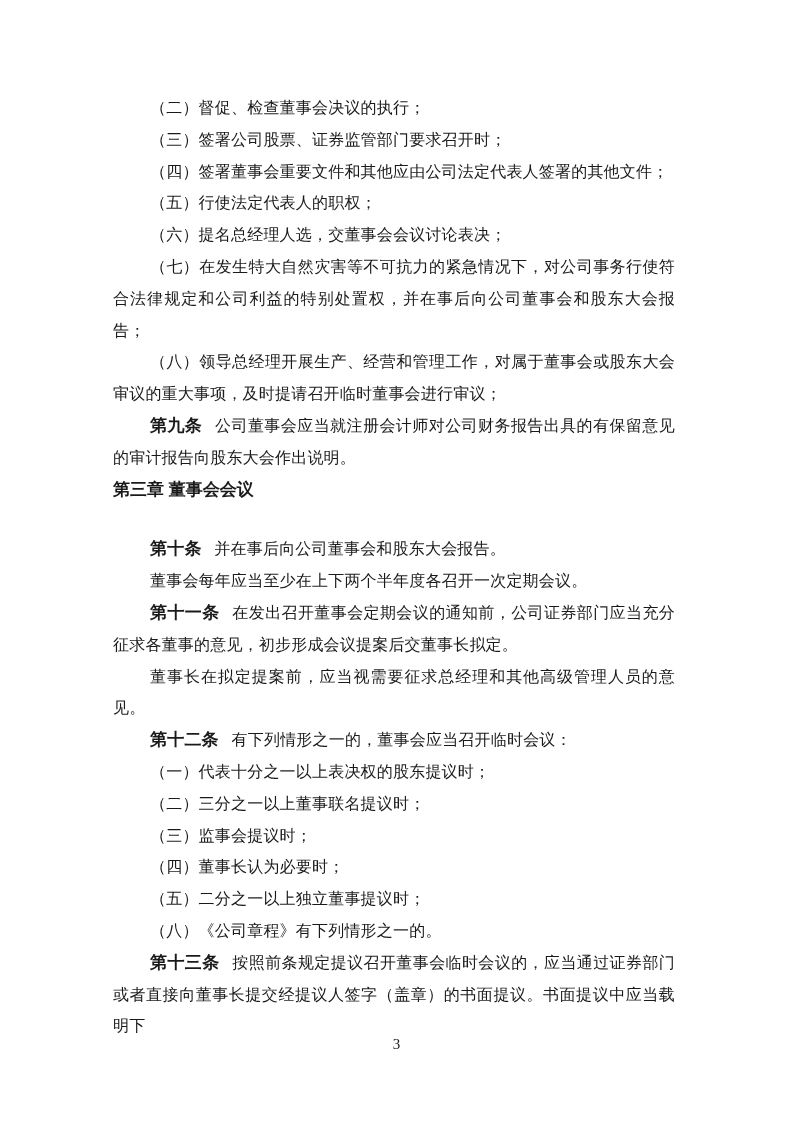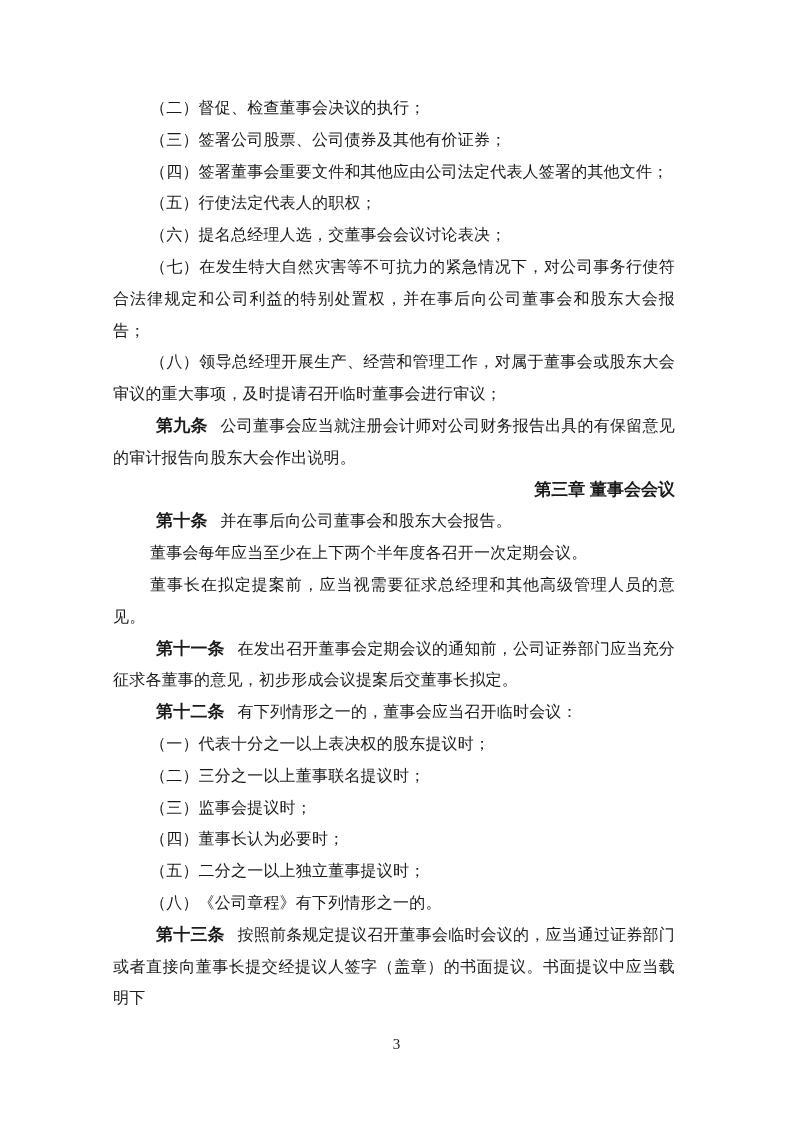--- a/index.html
+++ b/index.html
@@ -26,29 +26,28 @@
     line-height: 31.8px;
     text-align: justify;
     text-indent: 37px;
     letter-spacing: 0.2px;
   }
   .lead {
     font-family: "Liberation Sans", "DejaVu Sans", sans-serif;
     font-weight: 700;
     font-size: 17px;
     margin-right: 0.75em;
-    margin-left: 6px;
   }
   .chapter {
-    margin: 0 0 0 0;
+    margin: 0 0 28px 0;
     font-family: "Liberation Sans", "DejaVu Sans", sans-serif;
     font-weight: 700;
     font-size: 17px;
     line-height: 31.8px;
-    text-align: right;
+    text-align: left;
     text-indent: 0;
   }
   .pagenum {
     position: absolute;
     top: 1034px;
     left: 0;
     width: 100%;
     text-align: center;
     font-size: 15px;
     line-height: 20px;
@@ -58,21 +57,21 @@
 </head>
 <body>
 
 <div class="page">
   <main class="content">
 
     <div>
 
         <p class="para"><span>（二）督促、检查董事会决议的执行；</span></p>
 
-        <p class="para"><span>（三）签署公司股票、公司债券及其他有价证券；</span></p>
+        <p class="para"><span>（三）签署公司股票、证券监管部门要求召开时；</span></p>
 
         <p class="para"><span>（四）签署董事会重要文件和其他应由公司法定代表人签署的其他文件；</span></p>
 
         <p class="para"><span>（五）行使法定代表人的职权；</span></p>
 
         <p class="para"><span>（六）提名总经理人选，交董事会会议讨论表决；</span></p>
 
         <p class="para"><span>（七）在发生特大自然灾害等不可抗力的紧急情况下，对公司事务行使符合法律规定和公司利益的特别处置权，并在事后向公司董事会和股东大会报告；</span></p>
 
         <p class="para"><span>（八）领导总经理开展生产、经营和管理工作，对属于董事会或股东大会审议的重大事项，及时提请召开临时董事会进行审议；</span></p>
@@ -82,23 +81,23 @@
       </div>
 
     <h2 class="chapter">第三章 董事会会议</h2>
 
     <div>
 
         <p class="para"><b class="lead">第十条</b><span>并在事后向公司董事会和股东大会报告。</span></p>
 
         <p class="para"><span>董事会每年应当至少在上下两个半年度各召开一次定期会议。</span></p>
 
+        <p class="para"><b class="lead">第十一条</b><span>在发出召开董事会定期会议的通知前，公司证券部门应当充分征求各董事的意见，初步形成会议提案后交董事长拟定。</span></p>
+
         <p class="para"><span>董事长在拟定提案前，应当视需要征求总经理和其他高级管理人员的意见。</span></p>
-
-        <p class="para"><b class="lead">第十一条</b><span>在发出召开董事会定期会议的通知前，公司证券部门应当充分征求各董事的意见，初步形成会议提案后交董事长拟定。</span></p>
 
         <p class="para"><b class="lead">第十二条</b><span>有下列情形之一的，董事会应当召开临时会议：</span></p>
 
         <p class="para"><span>（一）代表十分之一以上表决权的股东提议时；</span></p>
 
         <p class="para"><span>（二）三分之一以上董事联名提议时；</span></p>
 
         <p class="para"><span>（三）监事会提议时；</span></p>
 
         <p class="para"><span>（四）董事长认为必要时；</span></p>

